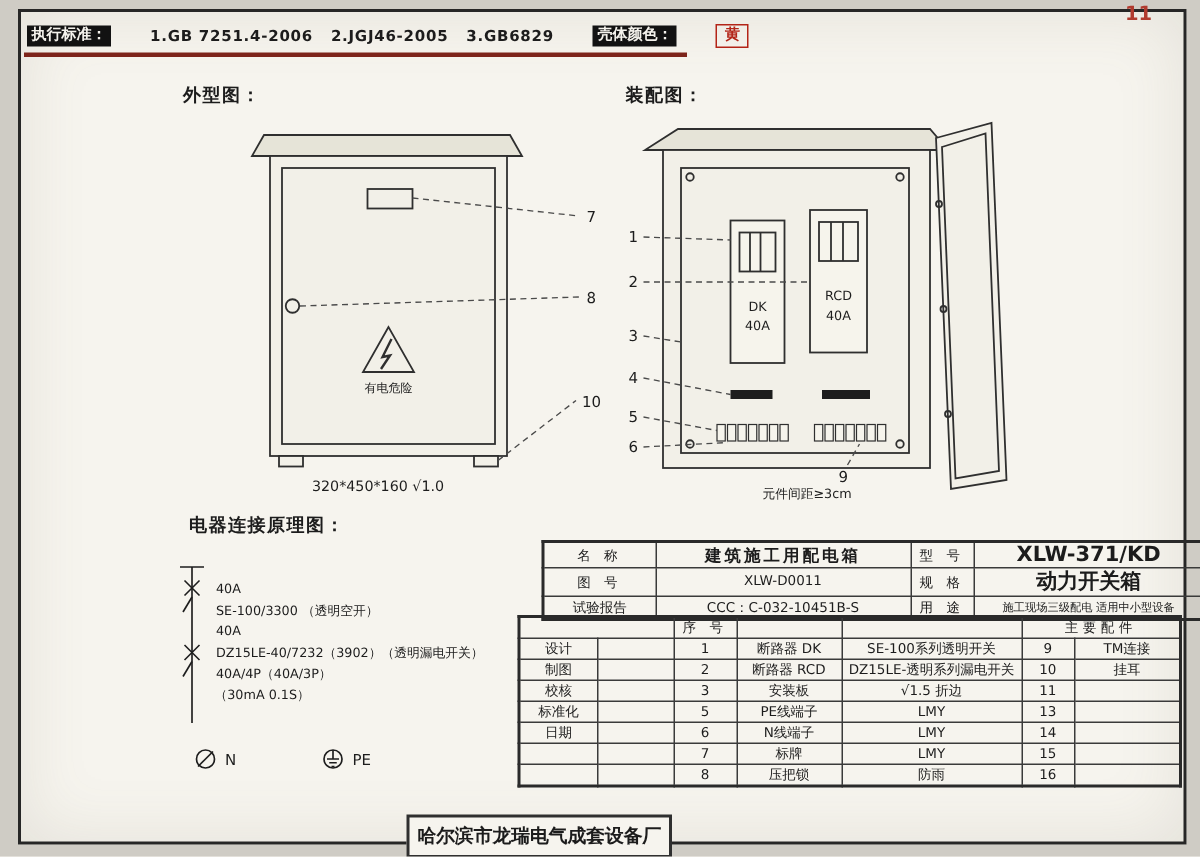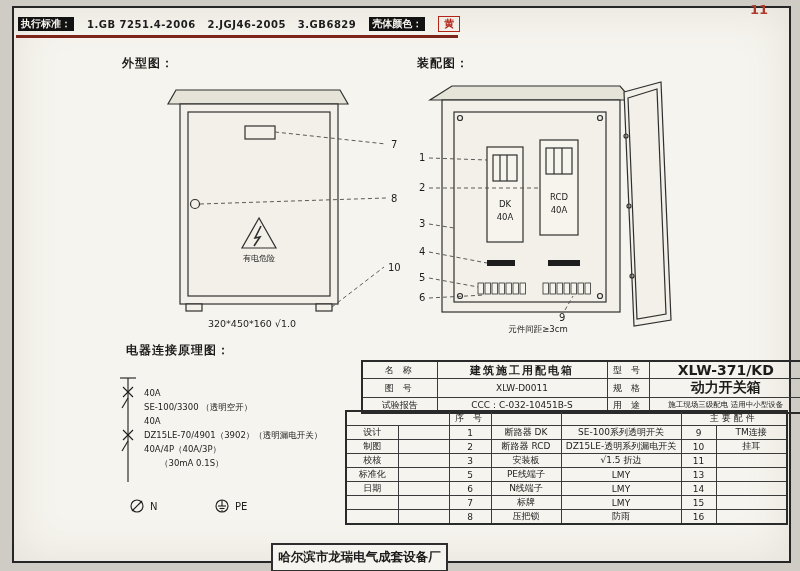--- a/index.html
+++ b/index.html
@@ -11,21 +11,21 @@
   }
   .sheet {
     position: absolute; left: 12px; top: 6px; width: 779px; height: 557px;
     background: #f6f4ee; border: 2px solid #262626;
     box-shadow: inset 0 0 45px rgba(120,110,90,.14);
   }
   .abs { position: absolute; }
   .page-num { position: absolute; left: 750px; top: 2px; color: #b03a2e; font-size: 13px; font-weight: bold; }
   .hdr {
     position: absolute; left: 16px; top: 13px; width: 442px; height: 25px;
-    display: flex; align-items: center; gap: 13px; padding-left: 2px;
+    display: flex; align-items: center; gap: 26px; padding-left: 2px;
     border-bottom: 3px solid #7d241b; font-size: 10px; font-weight: bold;
   }
   .chip { background: #121212; color: #f4f2ec; padding: 2px 3px; line-height: 1; white-space: nowrap; }
   .stds { white-space: pre; letter-spacing: .5px; }
   .shell-val { color: #b32417; border: 1.5px solid #b32417; padding: 0 5px; line-height: 14px; }
   .fig-title { position: absolute; font-size: 12px; font-weight: bold; letter-spacing: 1px; white-space: nowrap; }
   svg text { font-family: inherit; }
   table { border-collapse: collapse; table-layout: fixed; position: absolute; border: 2px solid #2a2a2a; background: transparent; }
   td { border: 1px solid #3a3a3a; font-size: 9px; text-align: center; padding: 0 2px; overflow: hidden; white-space: nowrap; }
   .tb-top td { height: 15.5px; }
@@ -196,23 +196,23 @@
       </g>
     </g>
     <g font-size="10" fill="#1d1d1d">
       <text x="42" y="138">N</text>
       <text x="127" y="138">PE</text>
     </g>
   </svg>
   <div class="schem-line" style="left:36px;top:16px">40A</div>
   <div class="schem-line" style="left:36px;top:30px">SE-100/3300 （透明空开）</div>
   <div class="schem-line" style="left:36px;top:44px">40A</div>
-  <div class="schem-line" style="left:36px;top:58px">DZ15LE-70/4901（3902）（透明漏电开关）</div>
+  <div class="schem-line" style="left:36px;top:58px">DZ15LE-40/7232（3902）（透明漏电开关）</div>
   <div class="schem-line" style="left:36px;top:72px">40A/4P（40A/3P）</div>
-  <div class="schem-line" style="left:52px;top:86px">（30mA 0.1S）</div>
+  <div class="schem-line" style="left:35px;top:86px">（30mA 0.1S）</div>
 </div>
 
 <table class="tb-top" style="left:361px;top:360px;width:441px">
   <colgroup>
       <col style="width:75px">
       <col style="width:170px">
       <col style="width:42px">
       <col style="width:154px">
     </colgroup>
   <tbody>

